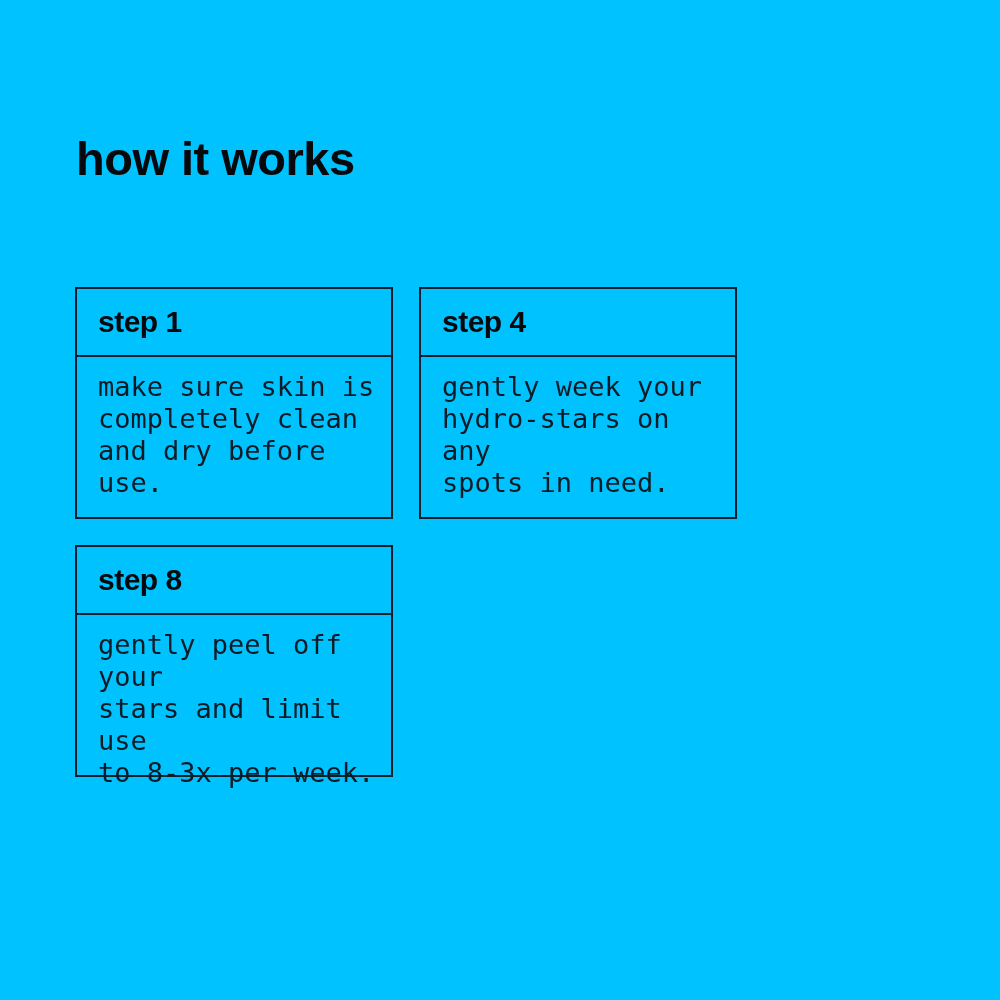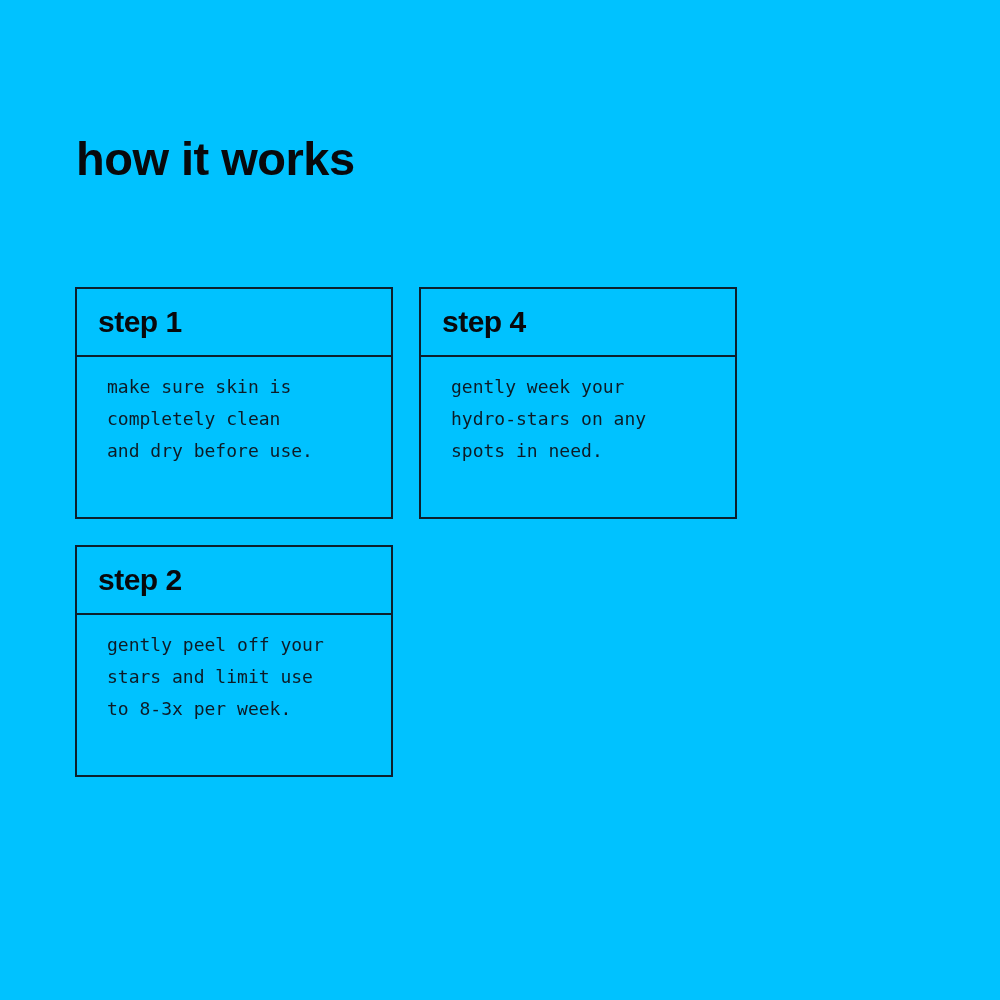--- a/index.html
+++ b/index.html
@@ -46,23 +46,23 @@
     padding-left: 21px;
     border-bottom: 2px solid #0d1f2d;
   }
   .step-label {
     font-size: 30px;
     font-weight: 800;
     letter-spacing: -0.5px;
     color: #08090c;
   }
   .step-card-body {
-    padding: 14px 14px 0 30px;
+    padding: 14px 14px 0 21px;
     font-family: "DejaVu Sans Mono", "Liberation Mono", monospace;
-    font-size: 18px;
+    font-size: 27px;
     line-height: 32px;
     color: #0d1b26;
     white-space: pre-line;
   }
 </style>
 </head>
 <body>
 
 <h1 class="page-title">how it works</h1>
 
@@ -82,20 +82,20 @@
       <span class="step-label">step 4</span>
     </div>
     <div class="step-card-body">gently week your
 hydro-stars on any
 spots in need.</div>
   </div>
 
 
   <div class="step-card">
     <div class="step-card-header">
-      <span class="step-label">step 2</span>
+      <span class="step-label">step 8</span>
     </div>
     <div class="step-card-body">gently peel off your
 stars and limit use
 to 8-3x per week.</div>
   </div>
 
 </div>
 
 </body></html>

